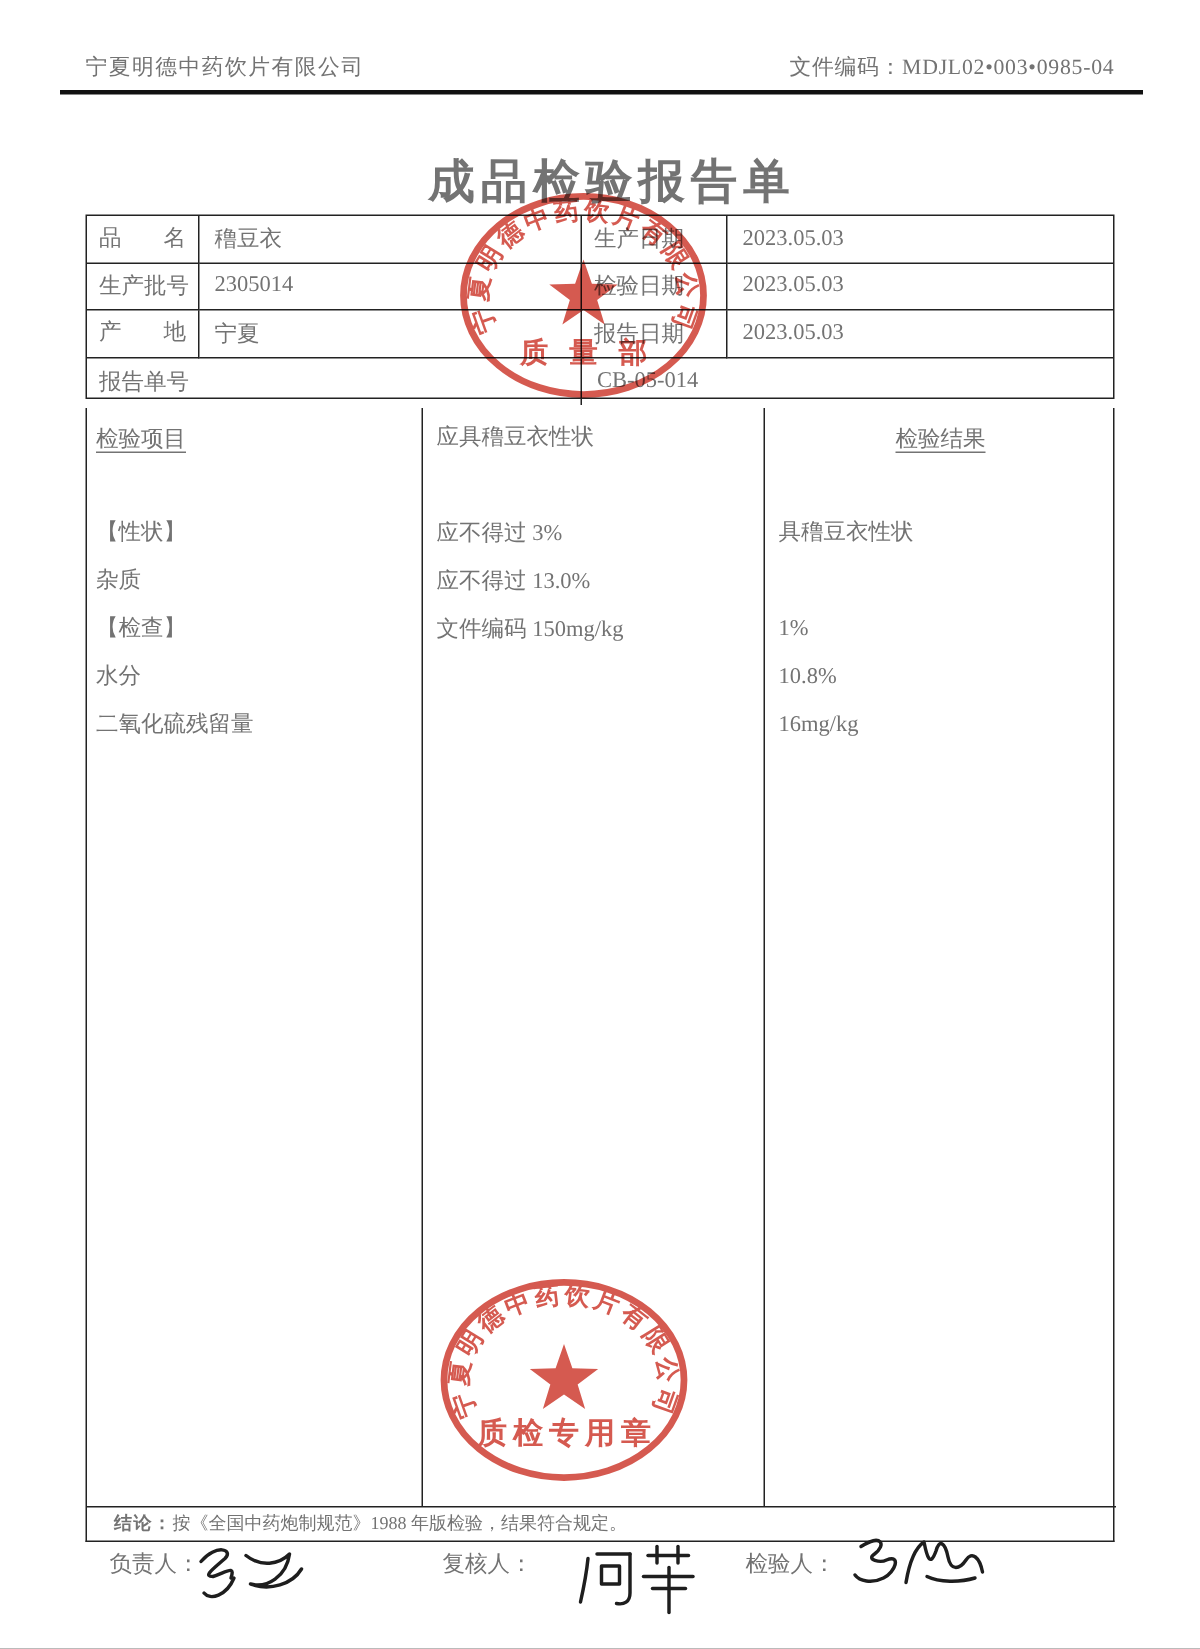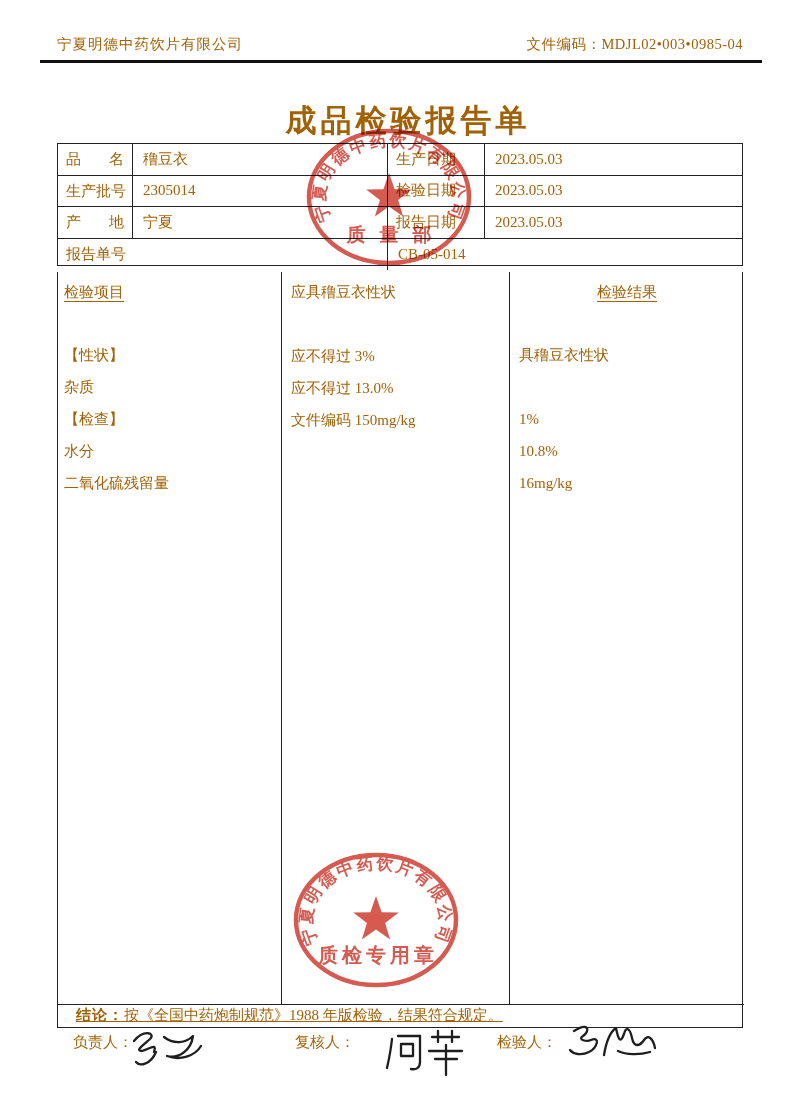--- a/index.html
+++ b/index.html
@@ -1,18 +1,18 @@
 <!DOCTYPE html>
 <html><head>
 <meta charset="utf-8">
 <style>
   html,body{margin:0;padding:0;background:#888;}
   .sheet{
     position:relative;width:800px;height:1099px;background:#ffffff;
-    font-family:"Liberation Serif","DejaVu Serif",serif;color:#a16207;
+    font-family:"Liberation Serif","DejaVu Serif",serif;color:#737373;
     overflow:hidden;margin:0 auto;
   }
   
   .hdr-company{position:absolute;left:57px;top:35px;font-size:14.5px;letter-spacing:1px;}
   .hdr-code{position:absolute;right:57px;top:35px;font-size:14.5px;letter-spacing:.5px;}
   .hdr-rule{position:absolute;left:40px;right:38px;top:60px;height:3px;background:#111;}
   
   .title{position:absolute;left:0;top:92px;width:100%;margin:8px;text-align:center;
          font-size:31px;font-weight:700;letter-spacing:4px;}
   
@@ -40,21 +40,21 @@
   .dcol.last{border-right:none;}
   .colhead{height:63px;box-sizing:border-box;}
   .colhead span{text-decoration:underline;text-underline-offset:4px;}
   .colhead.left{padding-left:6px;}
   .colhead.ctr{text-align:center;}
   .drow{height:32px;line-height:18px;white-space:nowrap;}
   .dcol.items .drow{padding-left:6px;}
   .dcol.mid .drow,.dcol.res .drow{padding-left:9px;}
   .conclusion{
     grid-column:1 / span 3;border-top:1px solid #222;box-sizing:border-box;
-    line-height:21px;padding-left:18px;white-space:nowrap;font-size:15px;text-decoration:underline;
+    line-height:21px;padding-left:18px;white-space:nowrap;font-size:12px;
   }
   .conclusion b{letter-spacing:1px;}
   
   .sig-row{position:absolute;left:57px;top:1033px;width:686px;height:52px;font-size:15px;}
   .sig-label{position:absolute;top:0;white-space:nowrap;}
   .sig-svg{position:absolute;}
   .sig-svg path{fill:none;stroke:#1e1e1e;stroke-width:2.3;stroke-linecap:round;stroke-linejoin:round;}
   
   .stamp{position:absolute;mix-blend-mode:multiply;opacity:.88;}
   .stamp text{font-family:"Liberation Serif","DejaVu Serif",serif;}

